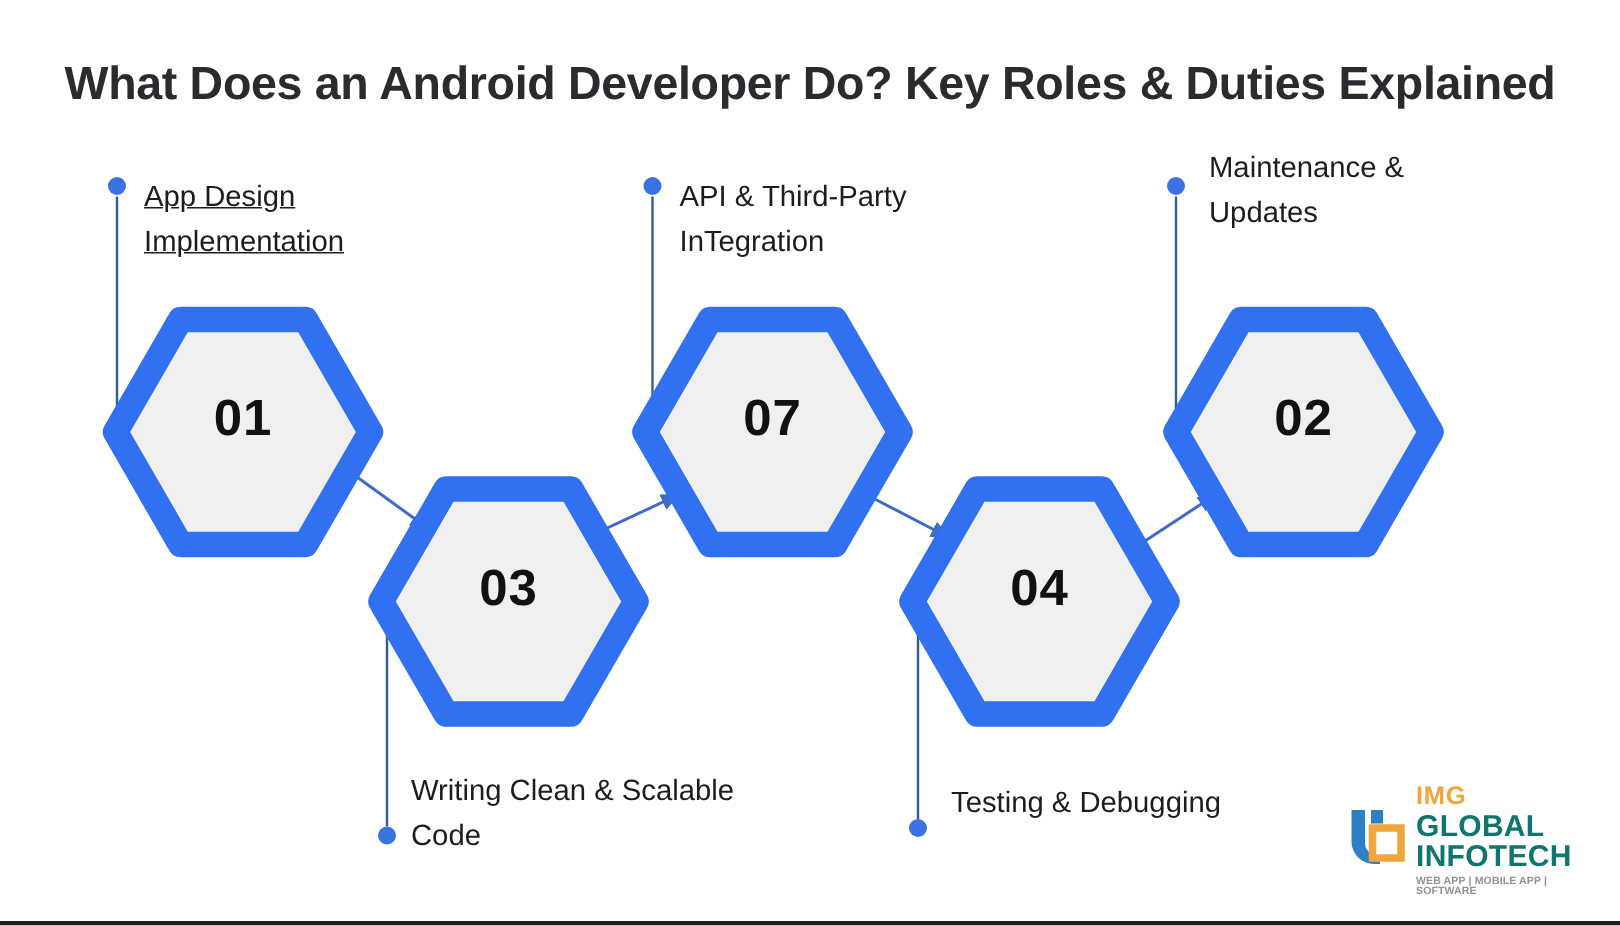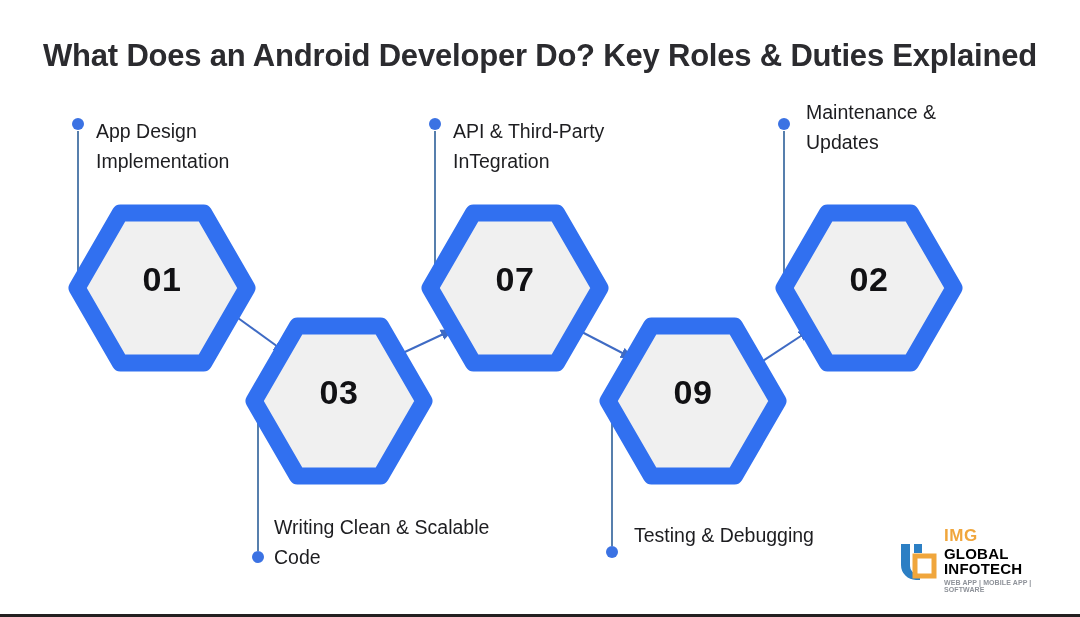--- a/index.html
+++ b/index.html
@@ -70,41 +70,40 @@
   }
 
   
   #logo {
     position: absolute;
     left: 898px;
     top: 536px;
     width: 170px;
     height: 48px;
     display: flex;
-    align-items: center;
     gap: 6px;
   }
   #logo-mark { flex: 0 0 auto; }
   #logo-text {
     display: flex;
     flex-direction: column;
     justify-content: center;
     line-height: 1;
   }
   #logo-img {
     font-size: 17px;
     font-weight: bold;
     color: #f0a63c;
     letter-spacing: 0.5px;
     font-family: "Liberation Sans", sans-serif;
   }
   #logo-global {
-    font-size: 15px;
+    font-size: 20px;
     font-weight: bold;
-    color: #000000;
+    color: #0f766e;
     letter-spacing: 0.2px;
     margin-top: 2px;
     font-family: "Liberation Sans", sans-serif;
   }
   #logo-tagline {
     font-size: 7px;
     font-weight: bold;
     color: #8e9299;
     letter-spacing: 0.1px;
     margin-top: 3px;
@@ -150,25 +149,25 @@
         <circle cx="435" cy="124" r="6" fill="#3B72E3"></circle>
         <circle cx="612" cy="552" r="6" fill="#3B72E3"></circle>
         <circle cx="784" cy="124" r="6" fill="#3B72E3"></circle>
       </g>
   </svg>
 
   <div id="numbers-layer">
       <div class="hex-number" style="left: 77px; top: 260px;">01</div>
       <div class="hex-number" style="left: 254px; top: 373px;">03</div>
       <div class="hex-number" style="left: 430px; top: 260px;">07</div>
-      <div class="hex-number" style="left: 608px; top: 373px;">09</div>
+      <div class="hex-number" style="left: 608px; top: 373px;">04</div>
       <div class="hex-number" style="left: 784px; top: 260px;">02</div>
     </div>
   <div id="labels-layer">
-      <div class="step-label" style="left: 96px; top: 116px;">App Design
+      <div class="step-label" style="left: 96px; top: 116px; text-decoration: underline;">App Design
 Implementation</div>
       <div class="step-label" style="left: 274px; top: 512px;">Writing Clean &amp; Scalable
 Code</div>
       <div class="step-label" style="left: 453px; top: 116px;">API &amp; Third-Party
 InTegration</div>
       <div class="step-label" style="left: 634px; top: 520px;">Testing &amp; Debugging</div>
       <div class="step-label" style="left: 806px; top: 97px;">Maintenance &amp;
 Updates</div>
     </div>
 

